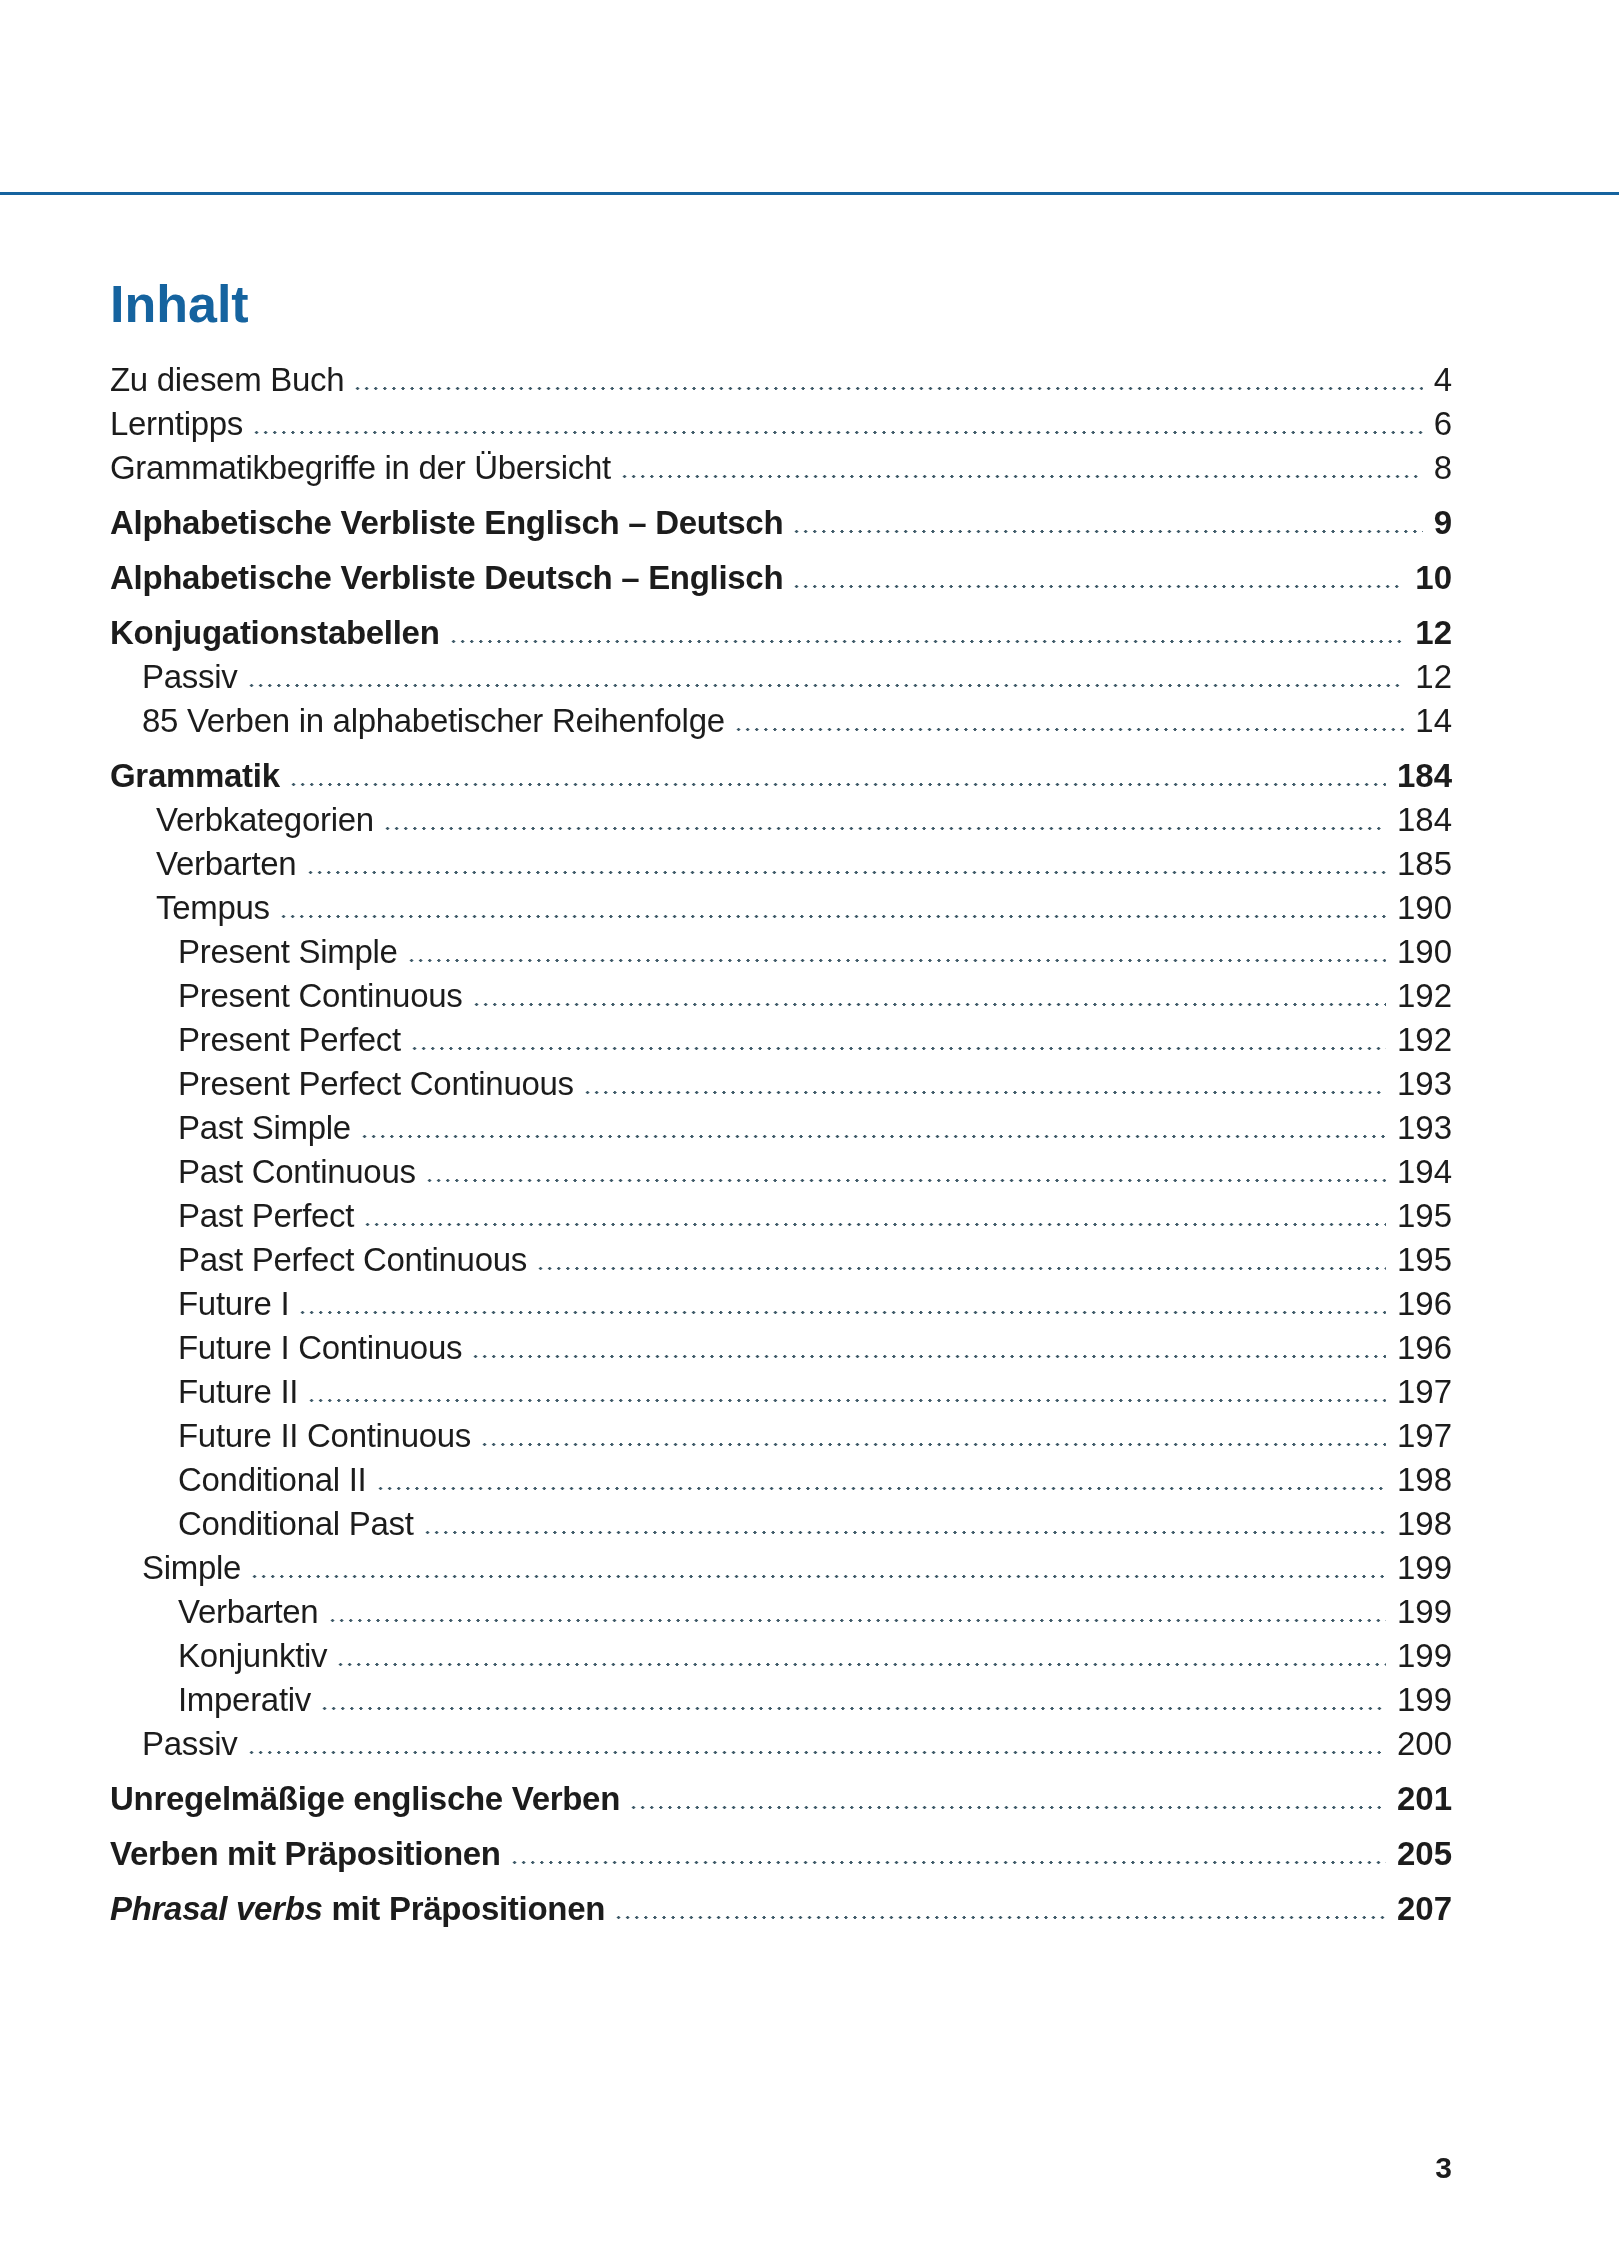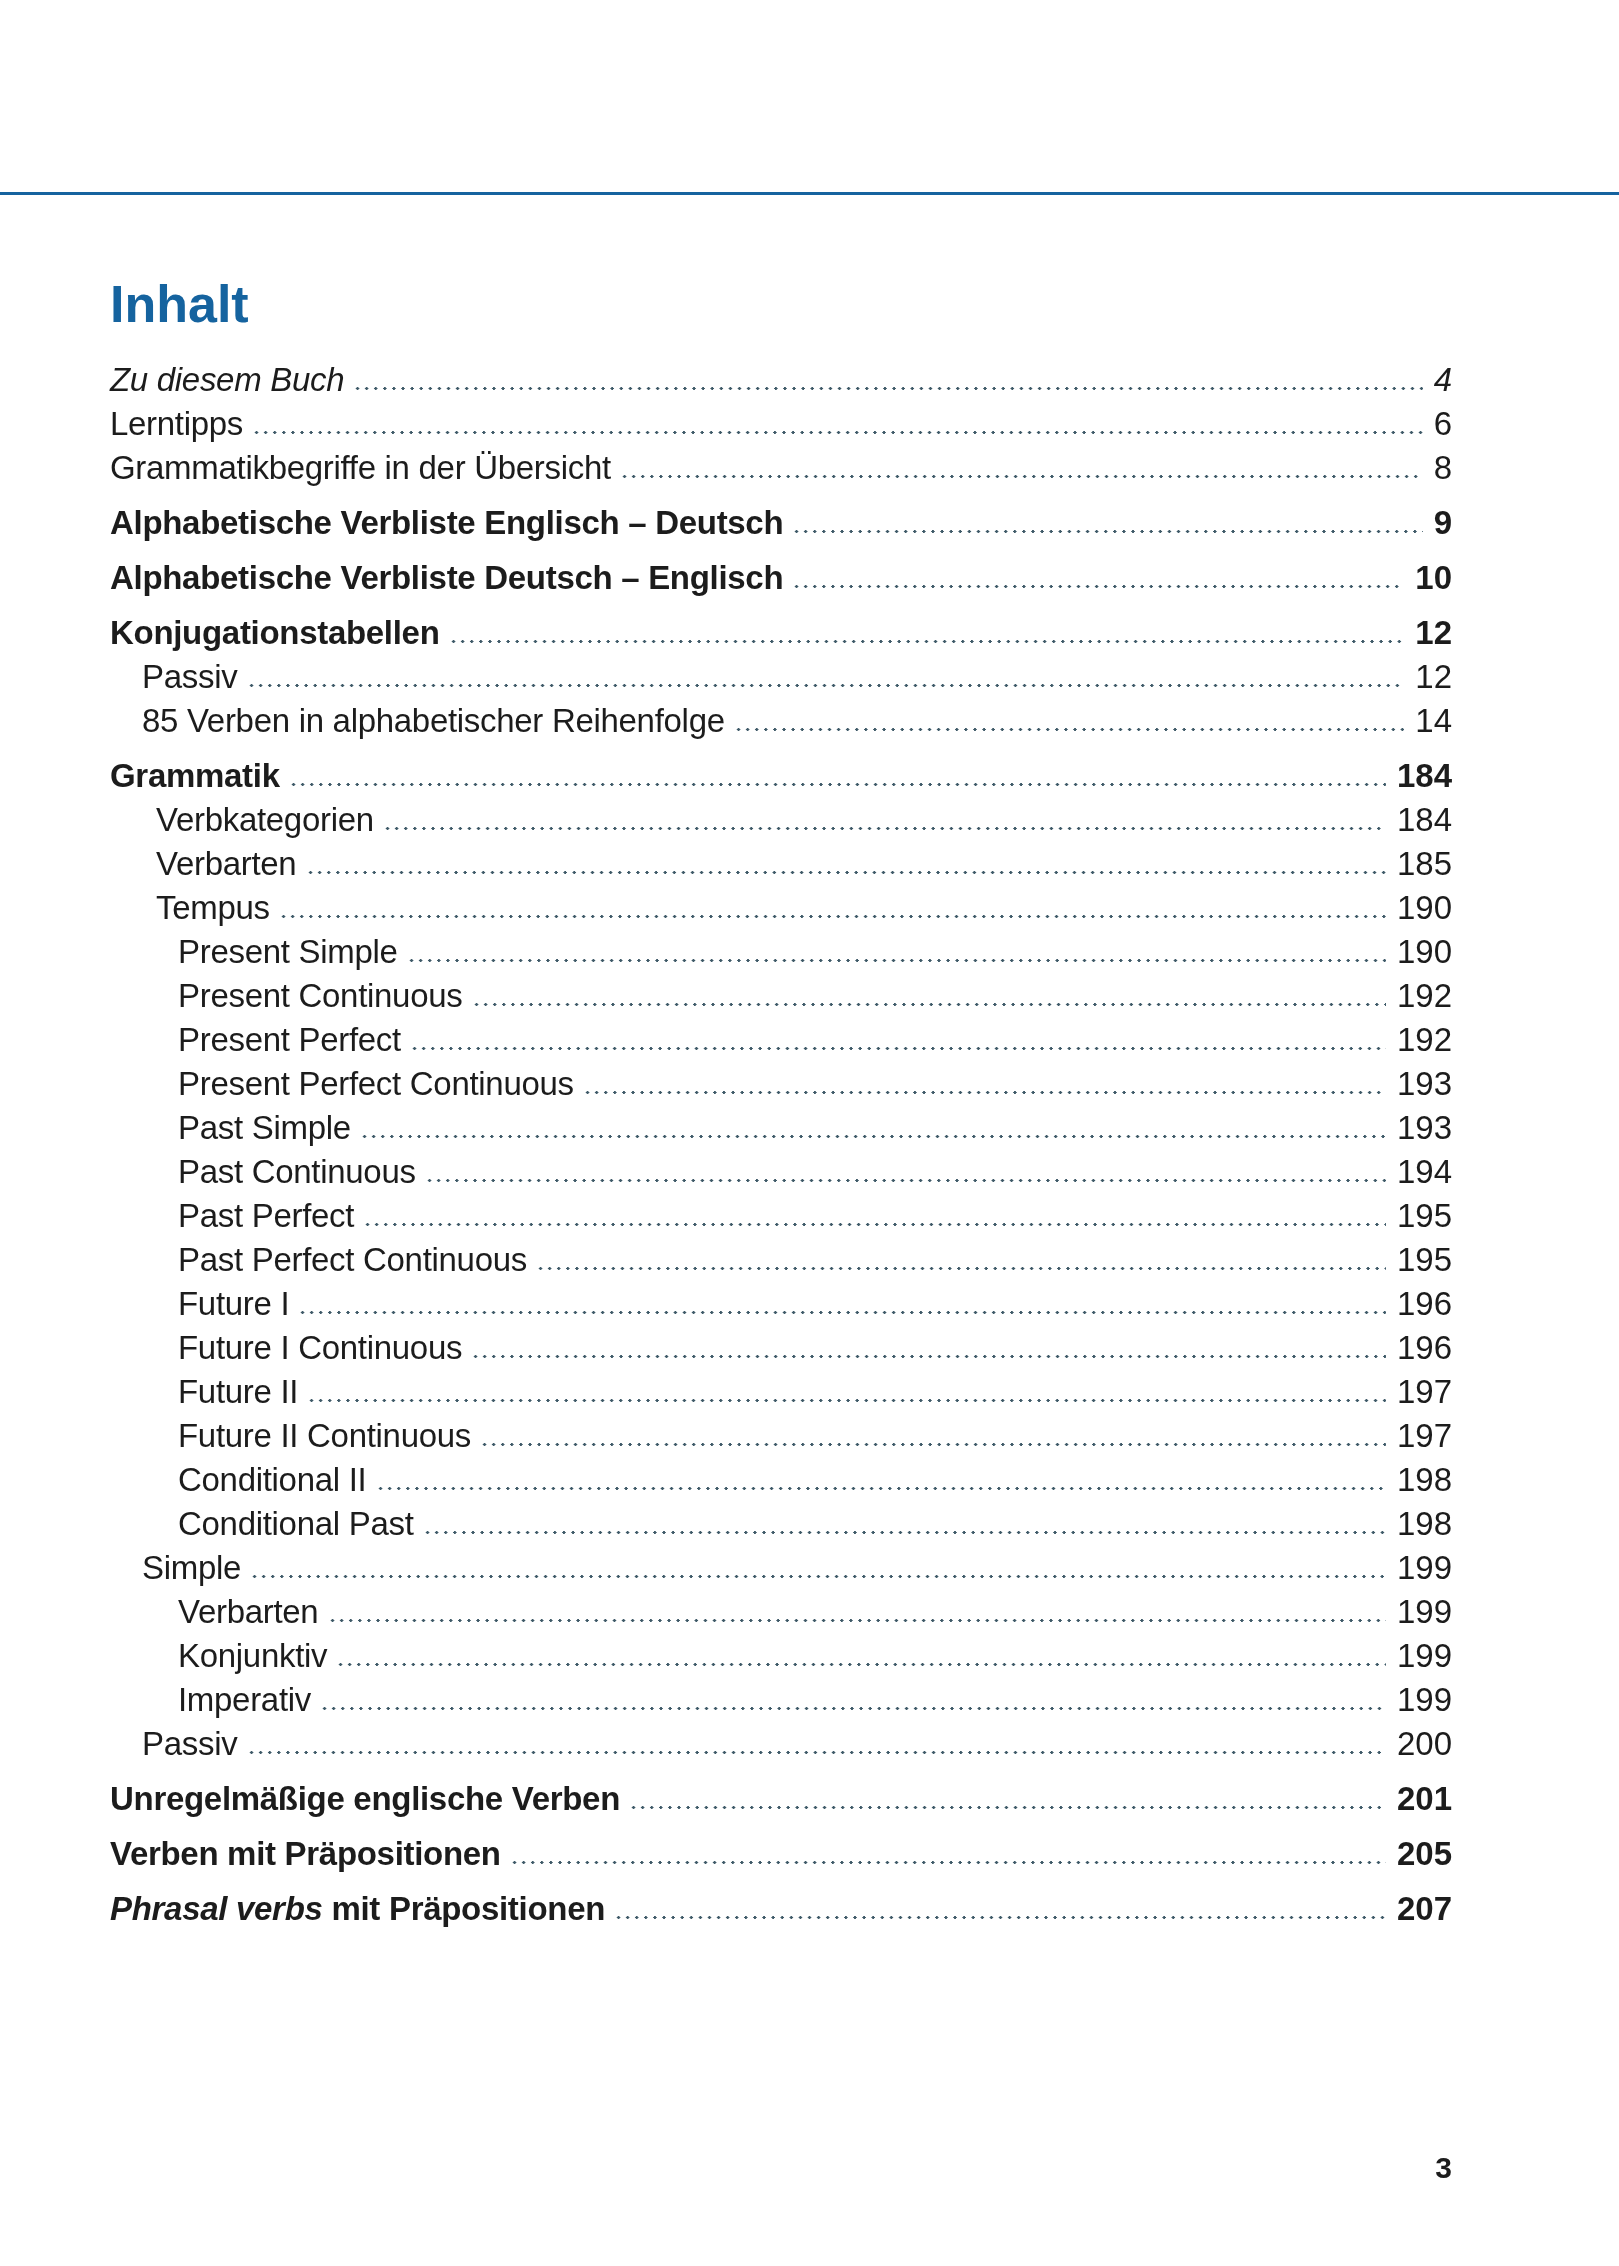--- a/index.html
+++ b/index.html
@@ -77,21 +77,21 @@
   }
 </style>
 </head>
 <body>
 
 <div class="top-rule"></div>
 
 <div class="content">
   <h1 class="page-title">Inhalt</h1>
   <div class="toc" id="toc">
-  <div class="row" style="padding-left: 0px; font-style: italic;">
+  <div class="row" style="padding-left: 0px;">
     <span class="label">Zu diesem Buch</span>
     <span class="dots"></span>
     <span class="pagenum">4</span>
   </div>
 
   <div class="row" style="padding-left: 0px;">
     <span class="label">Lerntipps</span>
     <span class="dots"></span>
     <span class="pagenum">6</span>
   </div>

